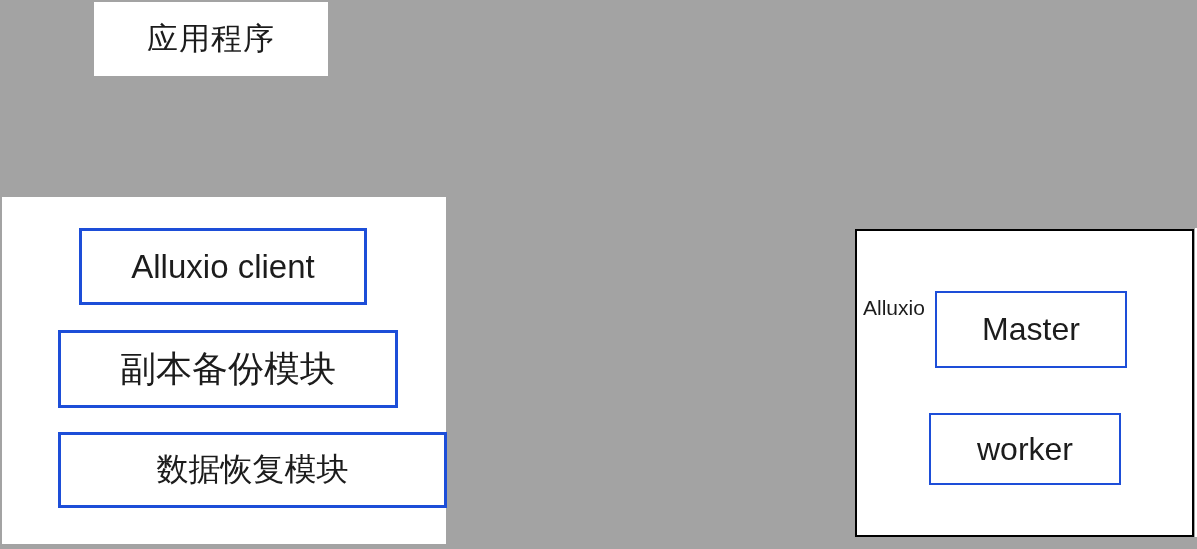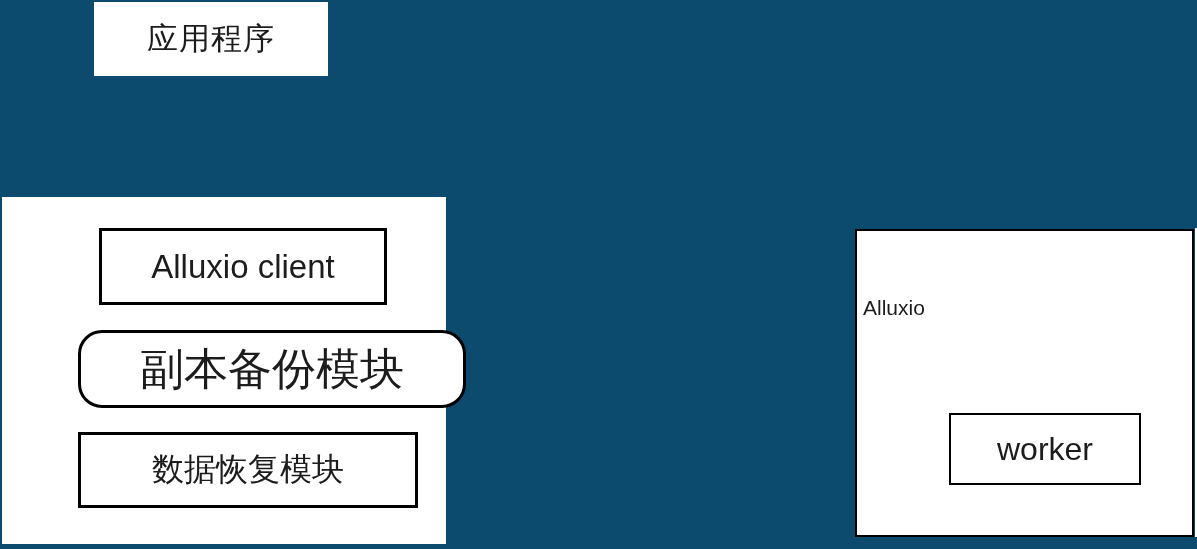--- a/index.html
+++ b/index.html
@@ -4,33 +4,32 @@
 <style>
   html, body {
     margin: 0;
     padding: 0;
     background: #000000;
   }
   #canvas {
     position: relative;
     width: 1197px;
     height: 549px;
-    background: #0c4a6e;
+    background: #a3a3a3;
     overflow: hidden;
     font-family: "Liberation Sans", "DejaVu Sans", sans-serif;
     color: #1c1c1c;
   }
   .box {
     position: absolute;
     background: #ffffff;
     box-sizing: border-box;
   }
   .bordered {
-    border: 3px solid #000000;
-    margin-left: 20px;
+    border: 3px solid #1d4ed8;
   }
   .center-label {
     display: flex;
     align-items: center;
     justify-content: center;
     text-align: center;
   }
   
   #app-box {
     left: 94px; top: 2px;
@@ -43,27 +42,26 @@
     left: 2px; top: 197px;
     width: 444px; height: 347px;
   }
   #alluxio-client-box {
     left: 77px; top: 31px;
     width: 288px; height: 77px;
     font-size: 33px;
   }
   #replica-backup-box {
     left: 56px; top: 133px;
-    width: 388px; height: 78px;
-    font-size: 44px;
-    border-radius: 24px;
+    width: 340px; height: 78px;
+    font-size: 36px;
   }
   #data-recovery-box {
     left: 56px; top: 235px;
-    width: 340px; height: 76px;
+    width: 389px; height: 76px;
     font-size: 32px;
   }
   
   #alluxio-cluster {
     left: 855px; top: 229px;
     width: 339px; height: 308px;
     border: 2px solid #000000;
   }
   #alluxio-cluster-label {
     position: absolute;
@@ -112,20 +110,23 @@
     <div id="data-recovery-box" class="box bordered center-label">
       <span>数据恢复模块</span>
     </div>
 
   </div>
 
   <div id="alluxio-cluster" class="box">
 
     <span id="alluxio-cluster-label">Alluxio</span>
 
+    <div id="master-box" class="box bordered center-label">
+      <span>Master</span>
+    </div>
 
     <div id="worker-box" class="box bordered center-label">
       <span>worker</span>
     </div>
 
   </div>
 
   <div id="clipped-right-edge" class="box"></div>
 
 </div>

